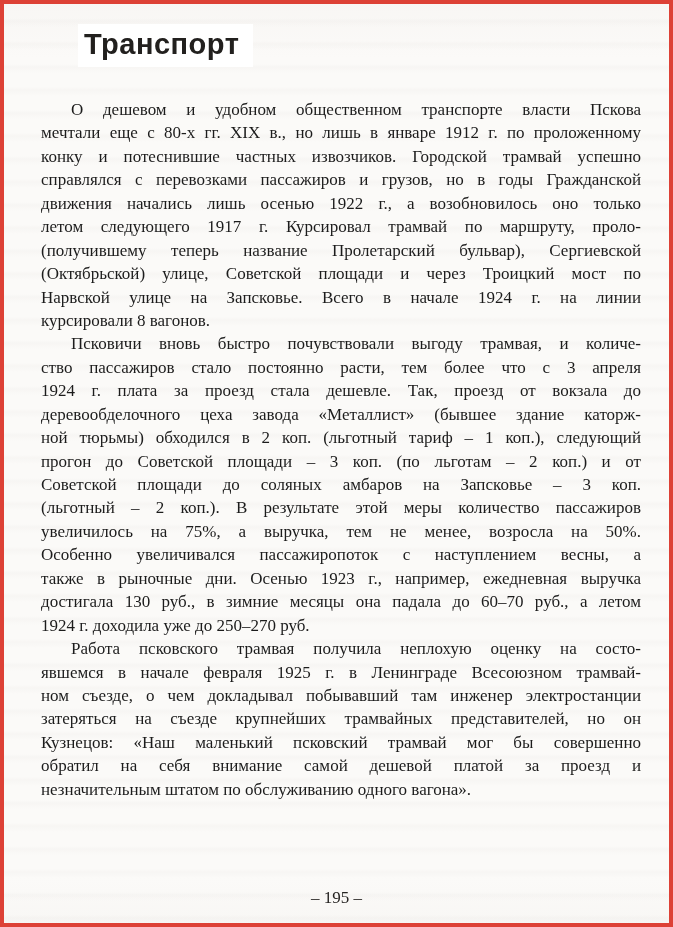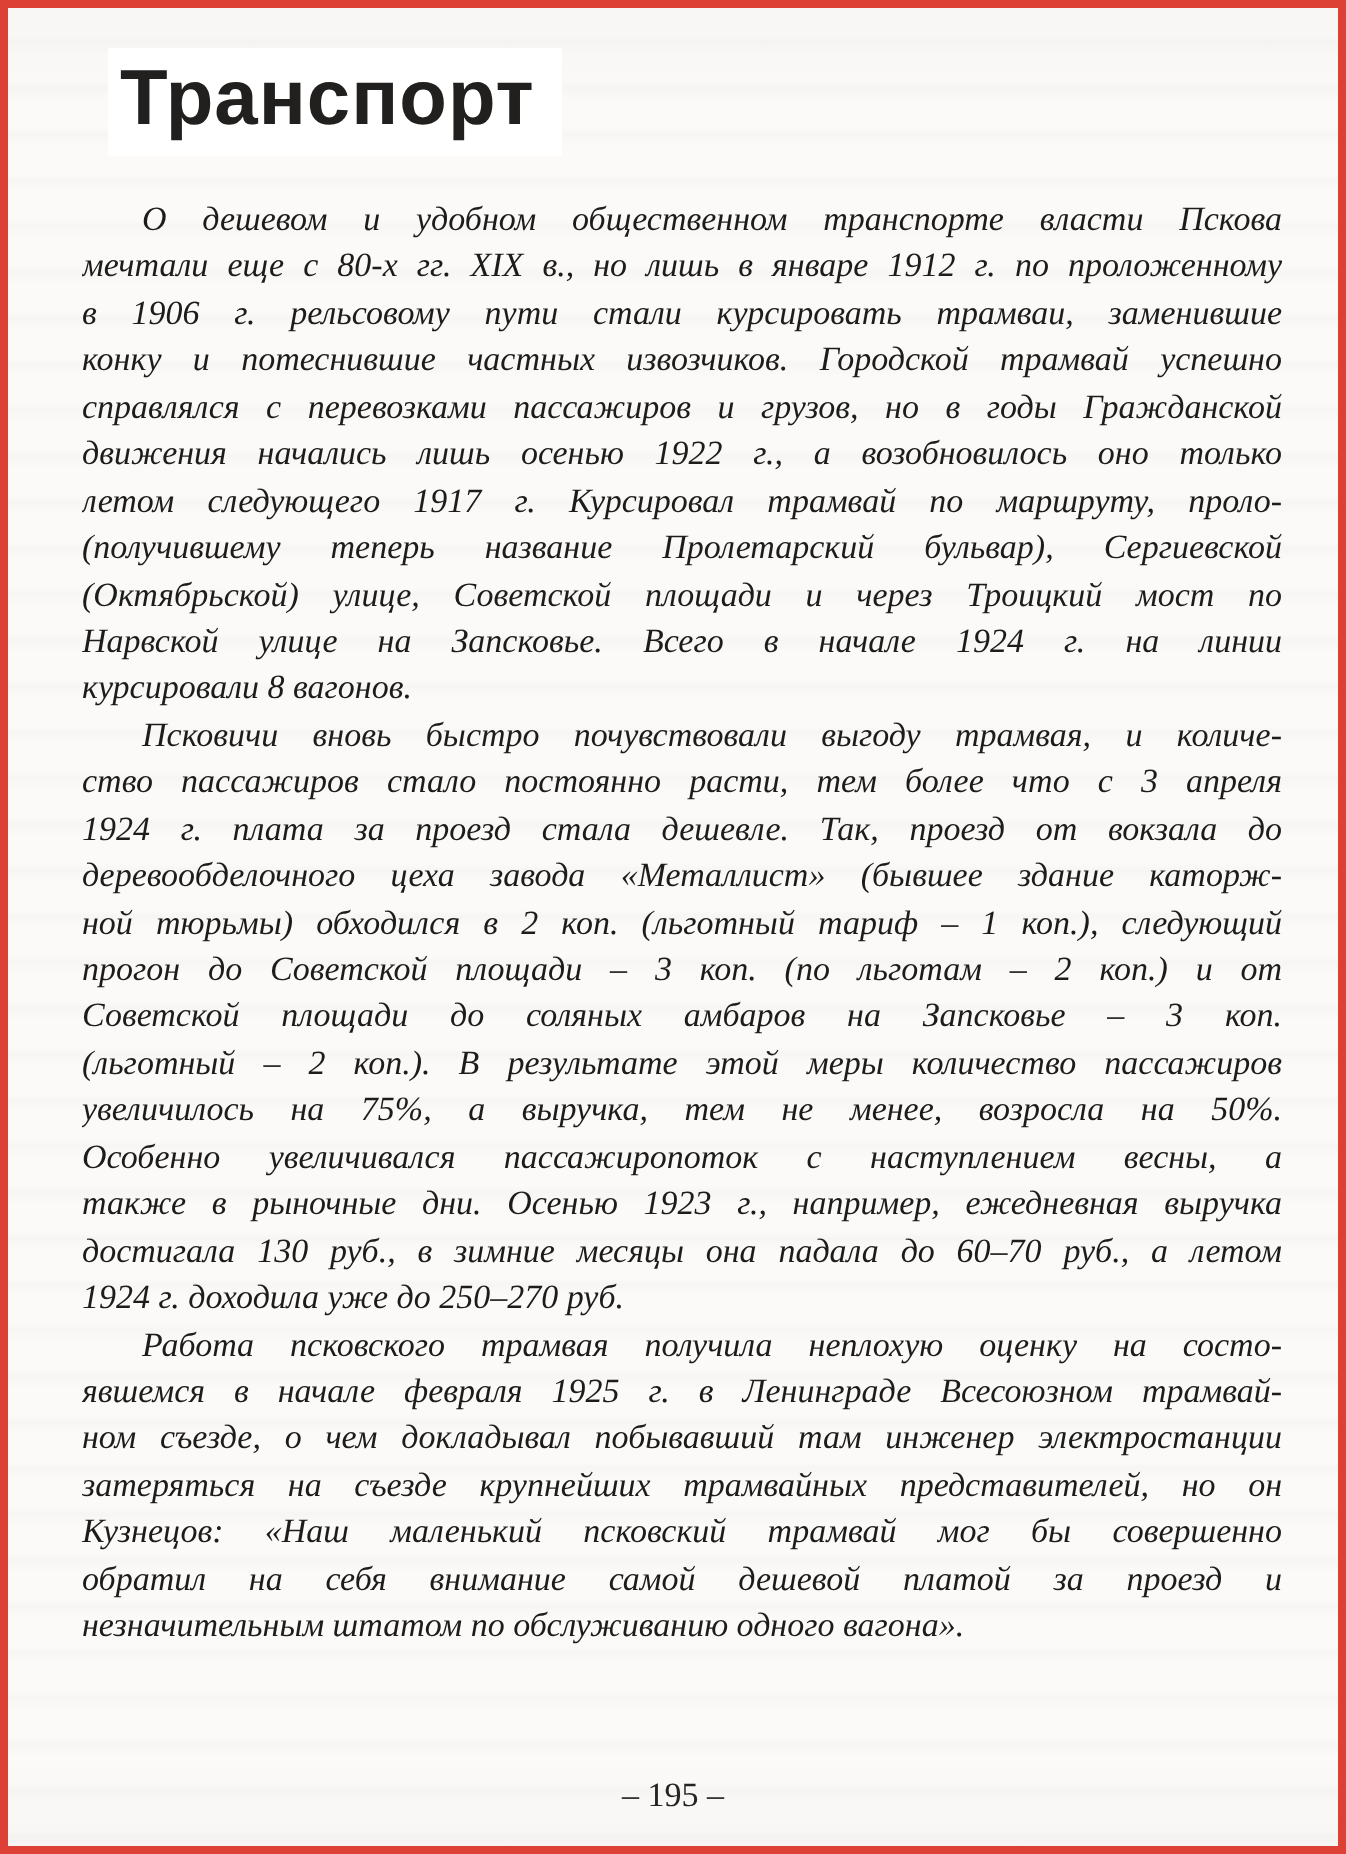--- a/index.html
+++ b/index.html
@@ -30,41 +30,41 @@
       180deg,
       rgba(160,150,145,0.000) 0px,
       rgba(160,150,145,0.000) 14px,
       rgba(160,150,145,0.045) 17px,
       rgba(160,150,145,0.000) 23px
     );
     pointer-events: none;
   }
   .title {
     position: absolute;
-    left: 50px;
+    left: 74px;
     top: 20px;
     margin: 0;
     padding: 4px 14px 6px 6px;
     background: #ffffff;
     font-family: "Liberation Sans", sans-serif;
     font-weight: 700;
-    font-size: 39px;
+    font-size: 29px;
     letter-spacing: 0.5px;
     color: #22201e;
     z-index: 2;
   }
   .body-text {
     position: absolute;
     left: 37px;
     top: 94px;
     width: 600px;
     font-size: 17px;
     z-index: 2;
   }
-  .paragraph { margin: 0; font-style: italic; }
+  .paragraph { margin: 0; }
   .line {
     height: 23.45px;
     line-height: 23.45px;
     overflow: hidden;
     text-align: justify;
     text-align-last: justify;
   }
   .line.first { text-indent: 30px; }
   .line.last  { text-align-last: left; }
   .page-number {
@@ -81,21 +81,20 @@
 </head>
 <body>
 
 <div class="page">
   <h1 class="title">Транспорт</h1>
 
   <div class="body-text">
       <div class="paragraph">
         <div class="line first">О дешевом и удобном общественном транспорте власти Пскова</div>
         <div class="line">мечтали еще с 80-х гг. XIX в., но лишь в январе 1912 г. по проложенному</div>
-        <div class="line">в 1906 г. рельсовому пути стали курсировать трамваи, заменившие</div>
         <div class="line">конку и потеснившие частных извозчиков. Городской трамвай успешно</div>
         <div class="line">справлялся с перевозками пассажиров и грузов, но в годы Гражданской</div>
         <div class="line">движения начались лишь осенью 1922 г., а возобновилось оно только</div>
         <div class="line">летом следующего 1917 г. Курсировал трамвай по маршруту, проло-</div>
         <div class="line">(получившему теперь название Пролетарский бульвар), Сергиевской</div>
         <div class="line">(Октябрьской) улице, Советской площади и через Троицкий мост по</div>
         <div class="line">Нарвской улице на Запсковье. Всего в начале 1924 г. на линии</div>
         <div class="line last">курсировали 8 вагонов.</div>
       </div>
       <div class="paragraph">

